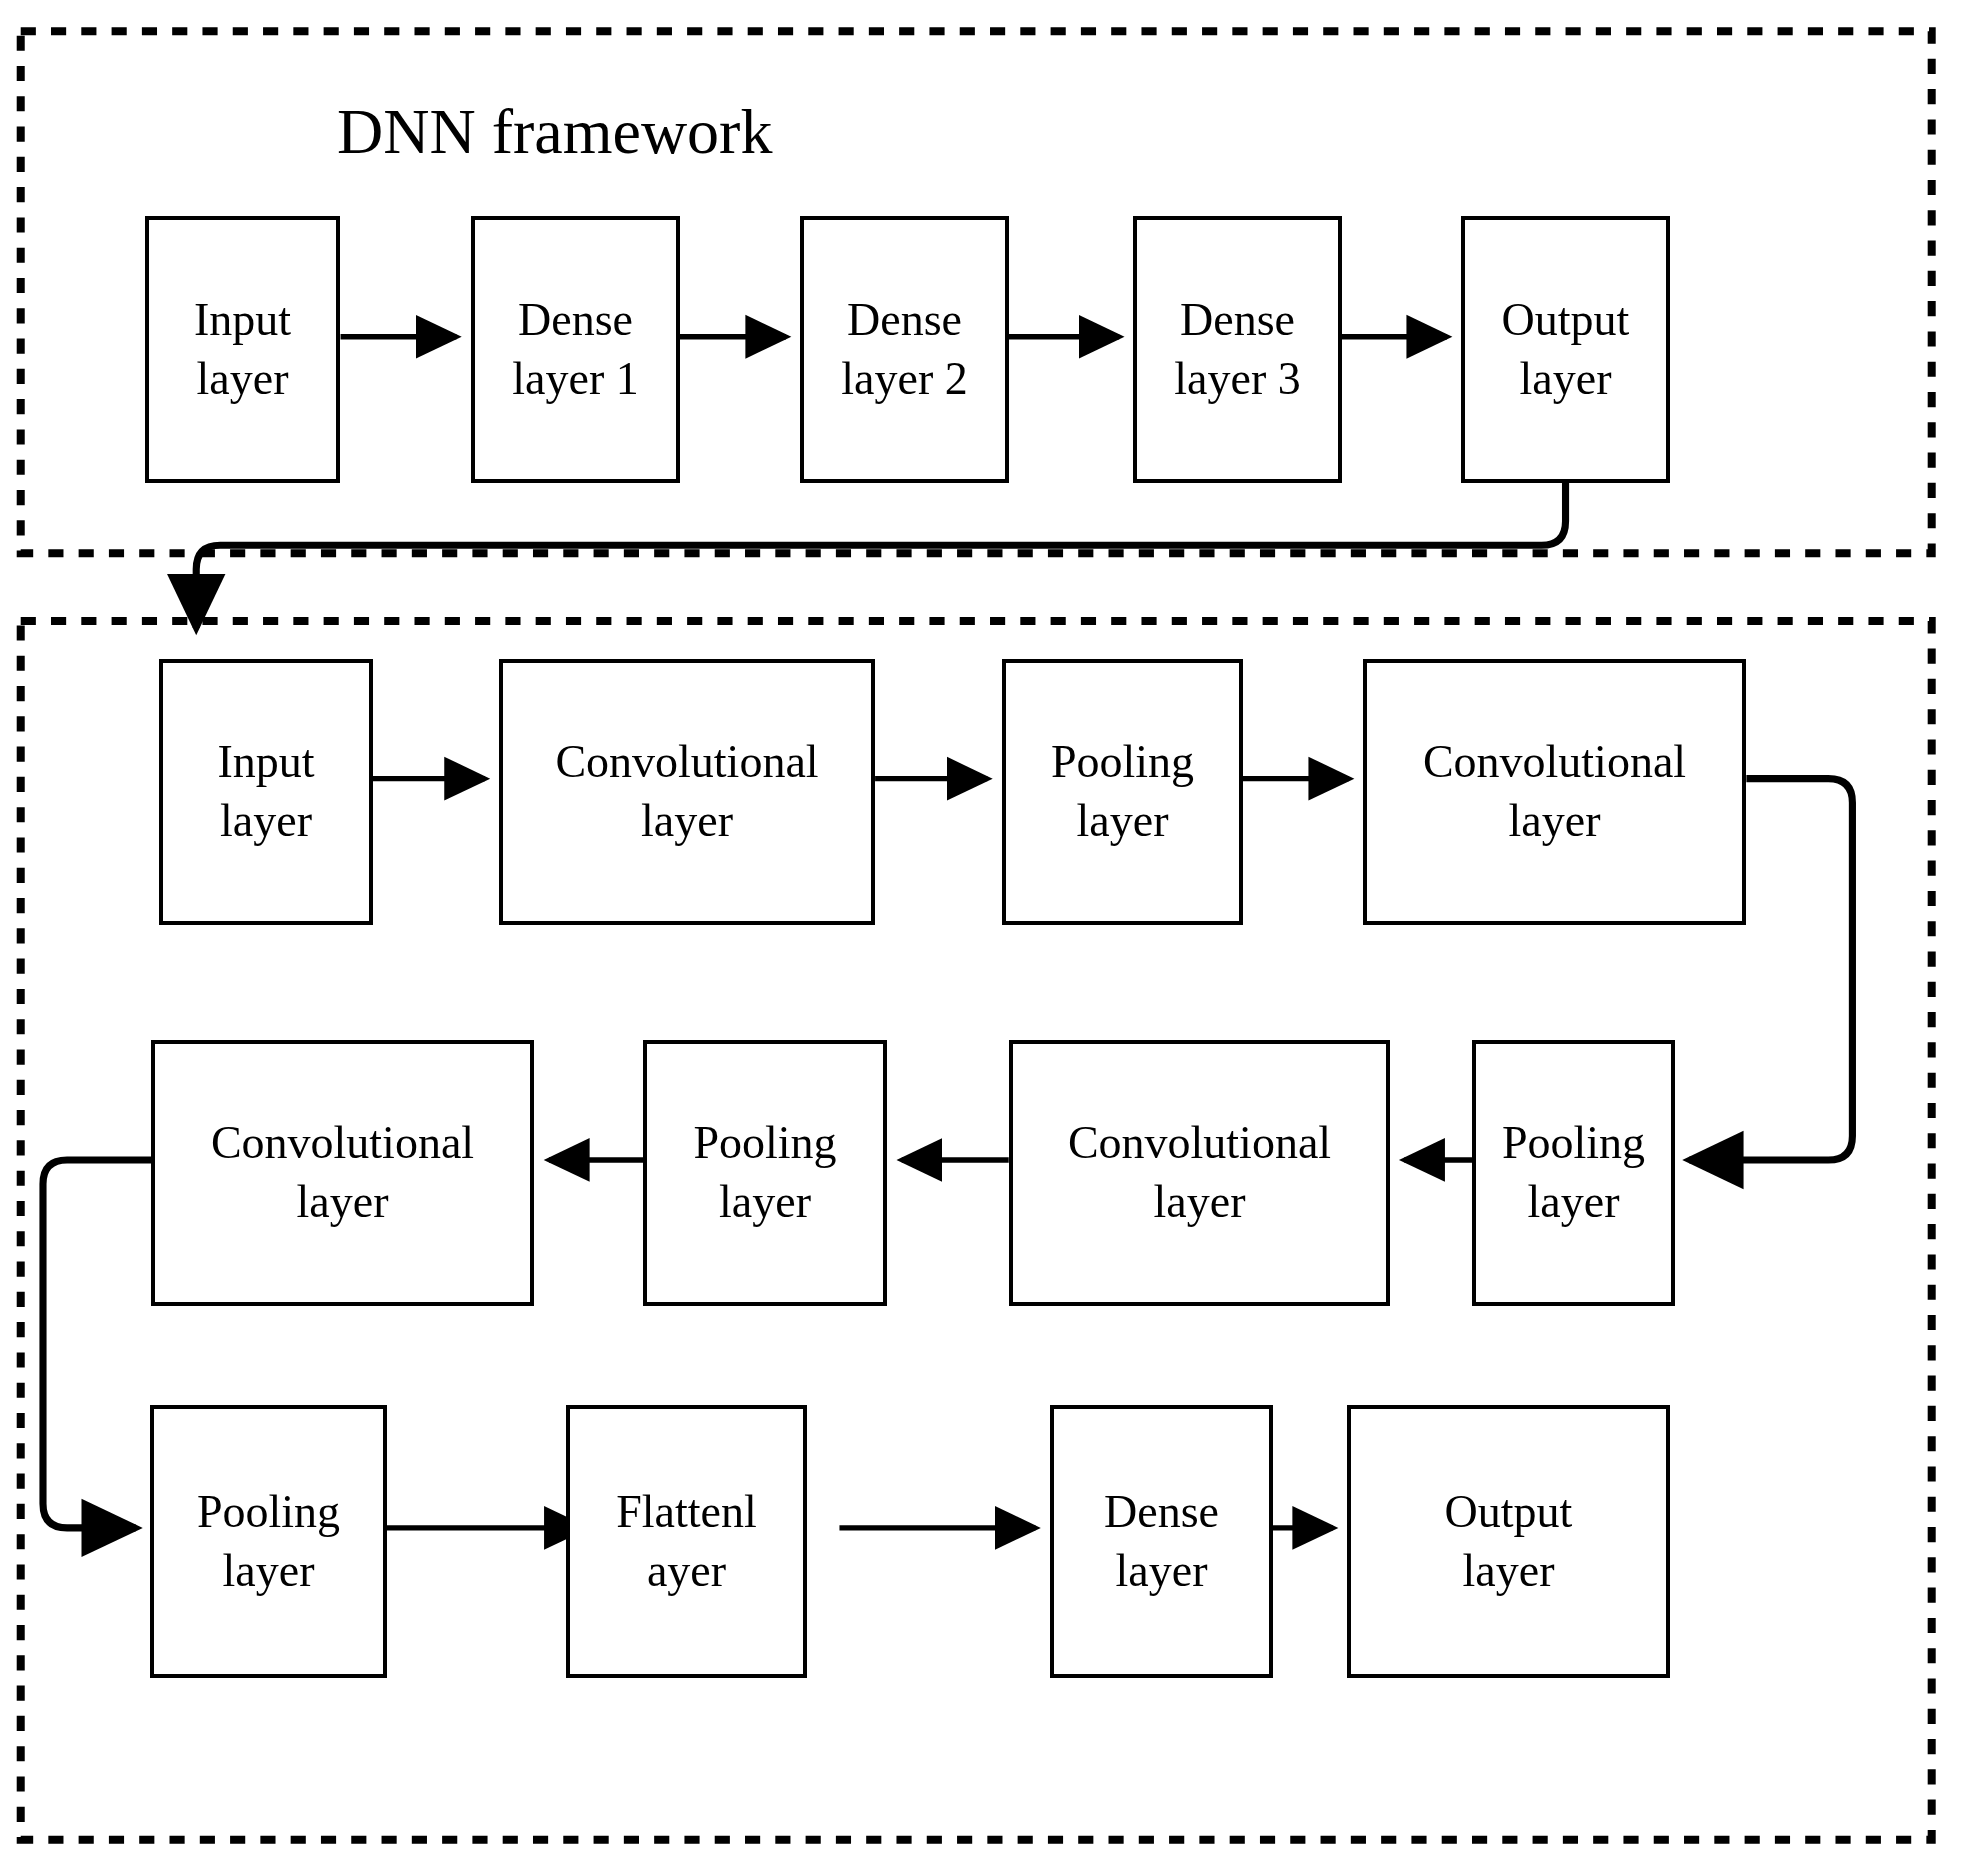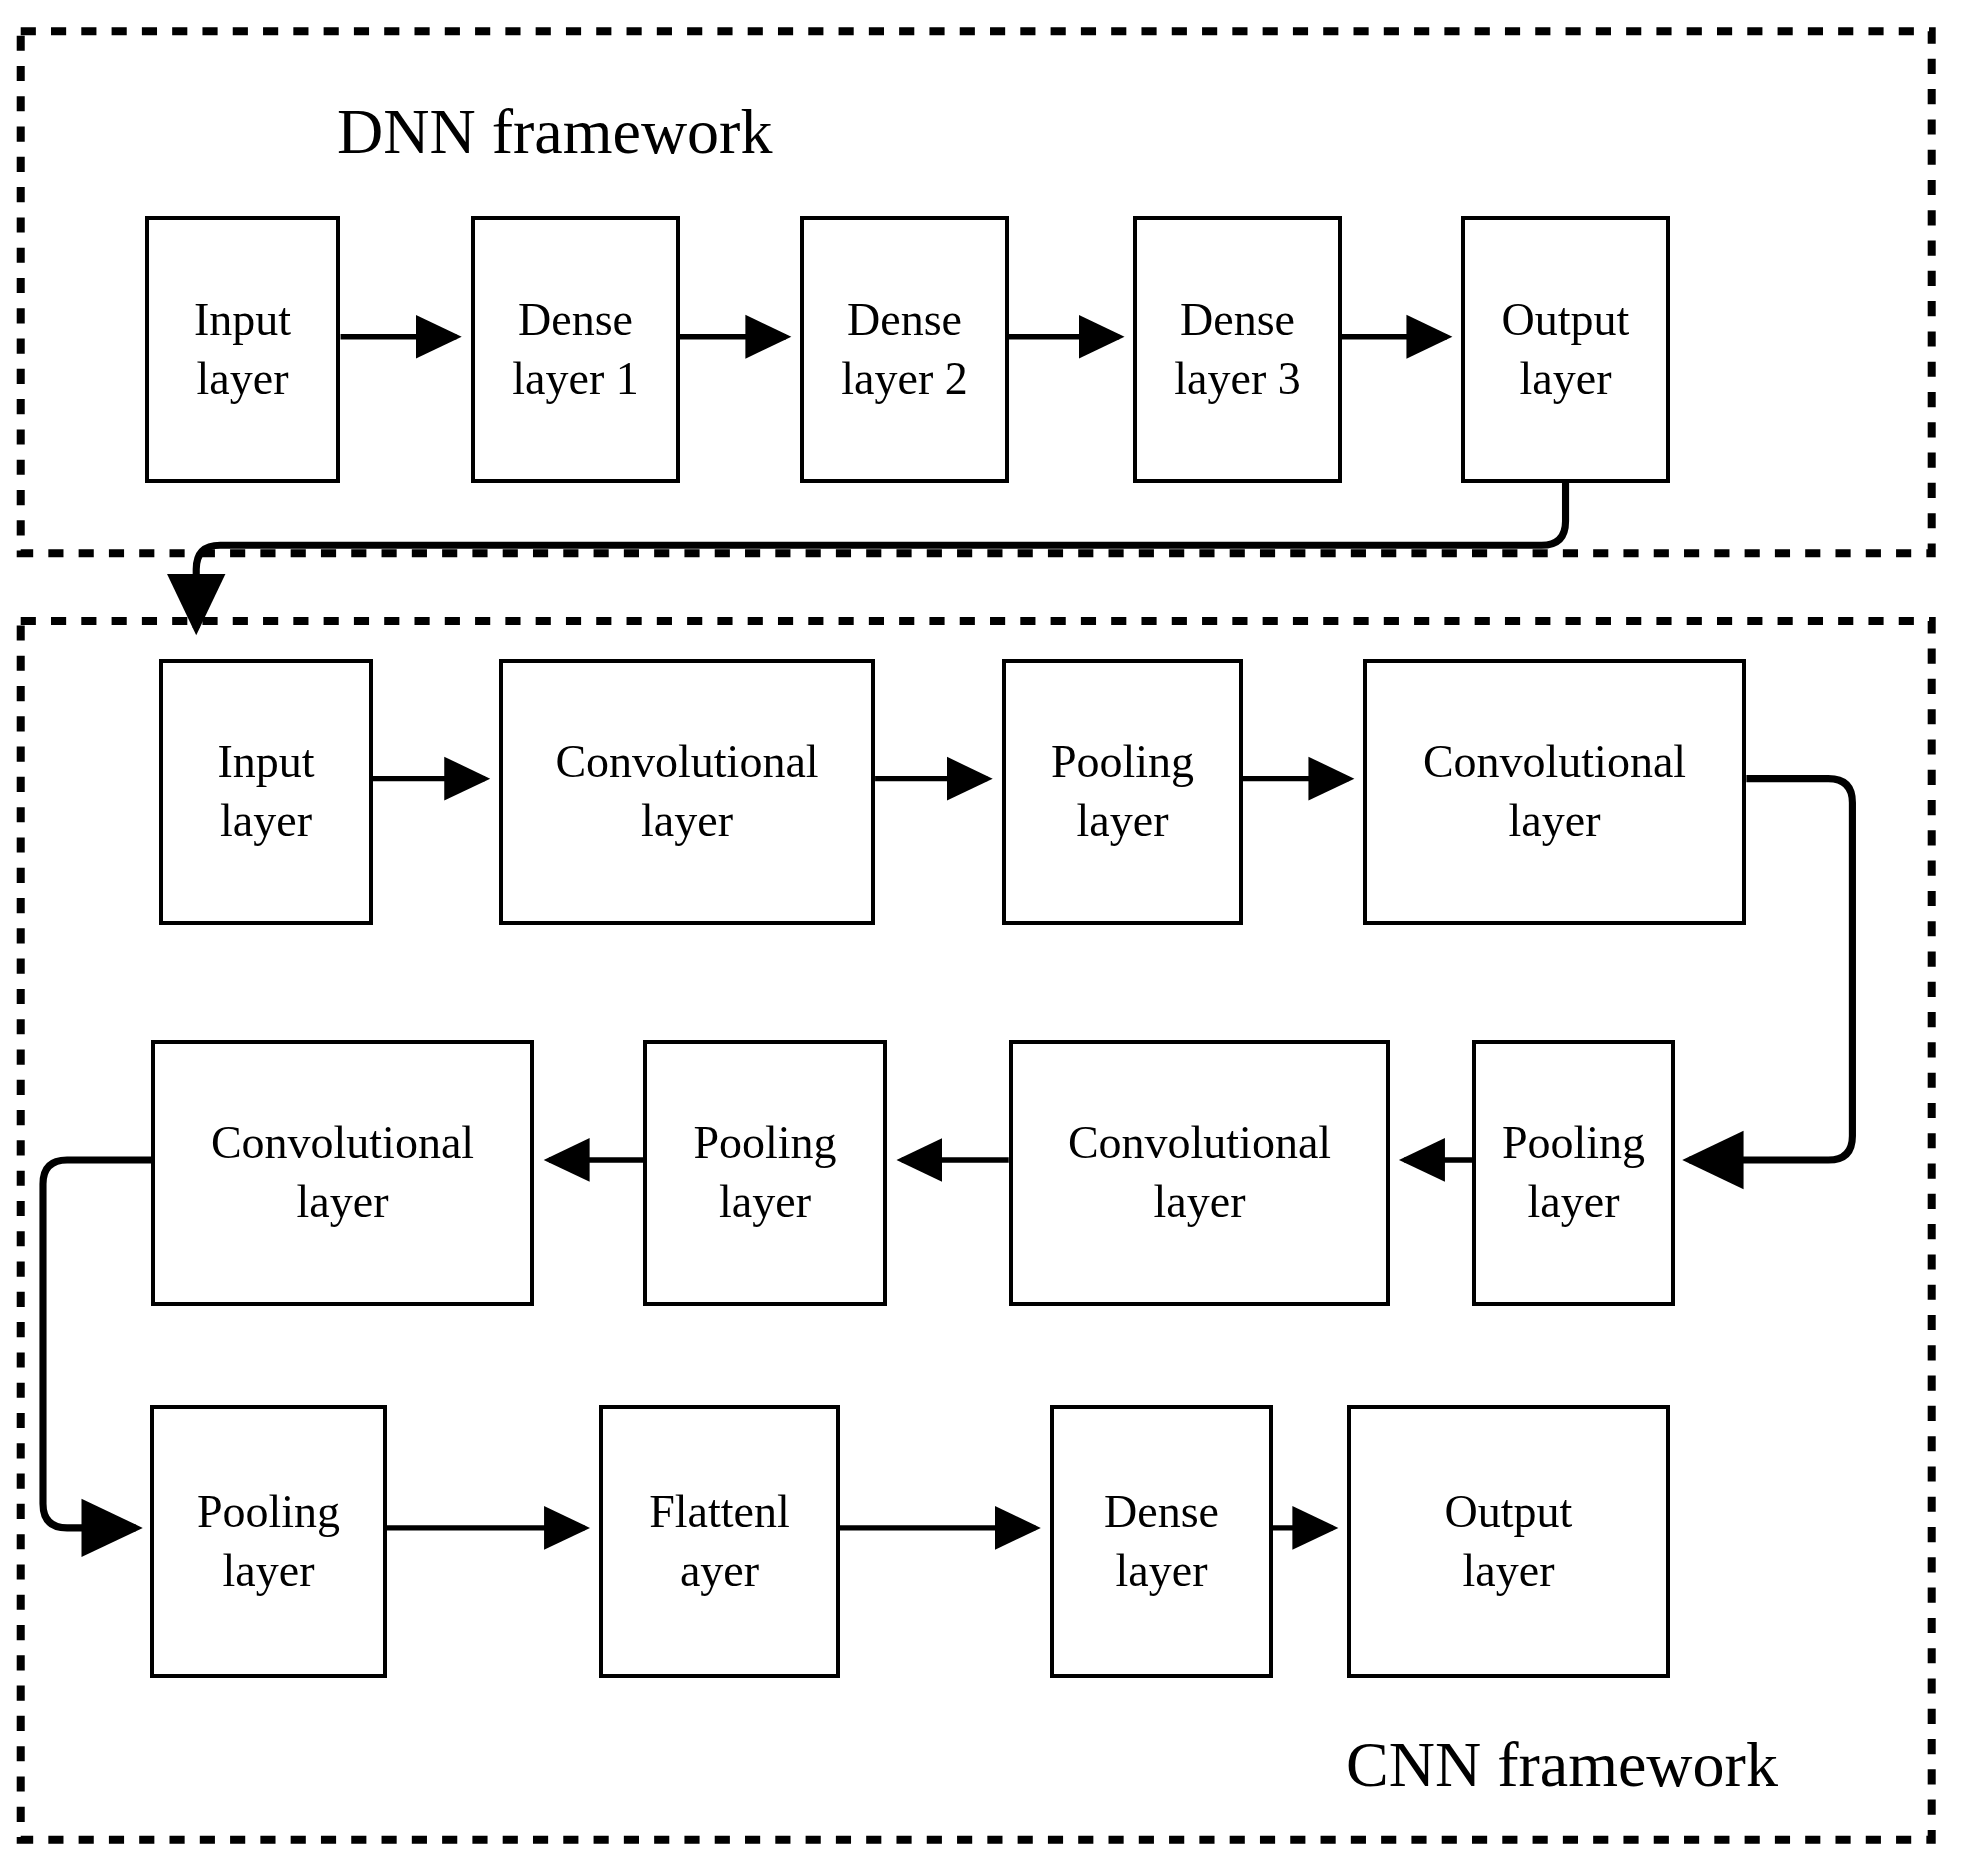--- a/index.html
+++ b/index.html
@@ -53,21 +53,20 @@
     <path d="M170,1302 L75,1302 Q48,1302 48,1329 L48,1688 Q48,1715 75,1715 L152,1715" fill="none" stroke="#000" stroke-width="8" stroke-linecap="butt" marker-end="url(#arrowhead)"></path>
 
     <g fill="none" stroke="#000" stroke-width="6">
       <line x1="434" y1="1715" x2="656" y2="1715" marker-end="url(#arrowhead)"></line>
       <line x1="942" y1="1715" x2="1162" y2="1715" marker-end="url(#arrowhead)"></line>
       <line x1="1428" y1="1715" x2="1496" y2="1715" marker-end="url(#arrowhead)"></line>
     </g>
   </svg>
 
   <div class="frame-label" style="left:337px;top:98px;">DNN framework</div>
-  <div class="frame-label" style="left:1346px;top:1731px;">CNN framework</div>
 
   <div class="node" style="left:145px;top:203px;width:195px;height:267px;">
     <span class="node-text">Input
 layer</span>
   </div>
   <div class="node" style="left:471px;top:203px;width:209px;height:267px;">
     <span class="node-text">Dense
 layer 1</span>
   </div>
   <div class="node" style="left:800px;top:203px;width:209px;height:267px;">
@@ -114,21 +113,21 @@
   </div>
   <div class="node" style="left:1472px;top:1027px;width:203px;height:266px;">
     <span class="node-text">Pooling
 layer</span>
   </div>
 
   <div class="node" style="left:150px;top:1392px;width:237px;height:273px;">
     <span class="node-text">Pooling
 layer</span>
   </div>
-  <div class="node" style="left:599px;top:1392px;width:241px;height:273px;">
+  <div class="node" style="left:566px;top:1392px;width:241px;height:273px;">
     <span class="node-text">Flattenl
 ayer</span>
   </div>
   <div class="node" style="left:1050px;top:1392px;width:223px;height:273px;">
     <span class="node-text">Dense
 layer</span>
   </div>
   <div class="node" style="left:1347px;top:1392px;width:323px;height:273px;">
     <span class="node-text">Output
 layer</span>

